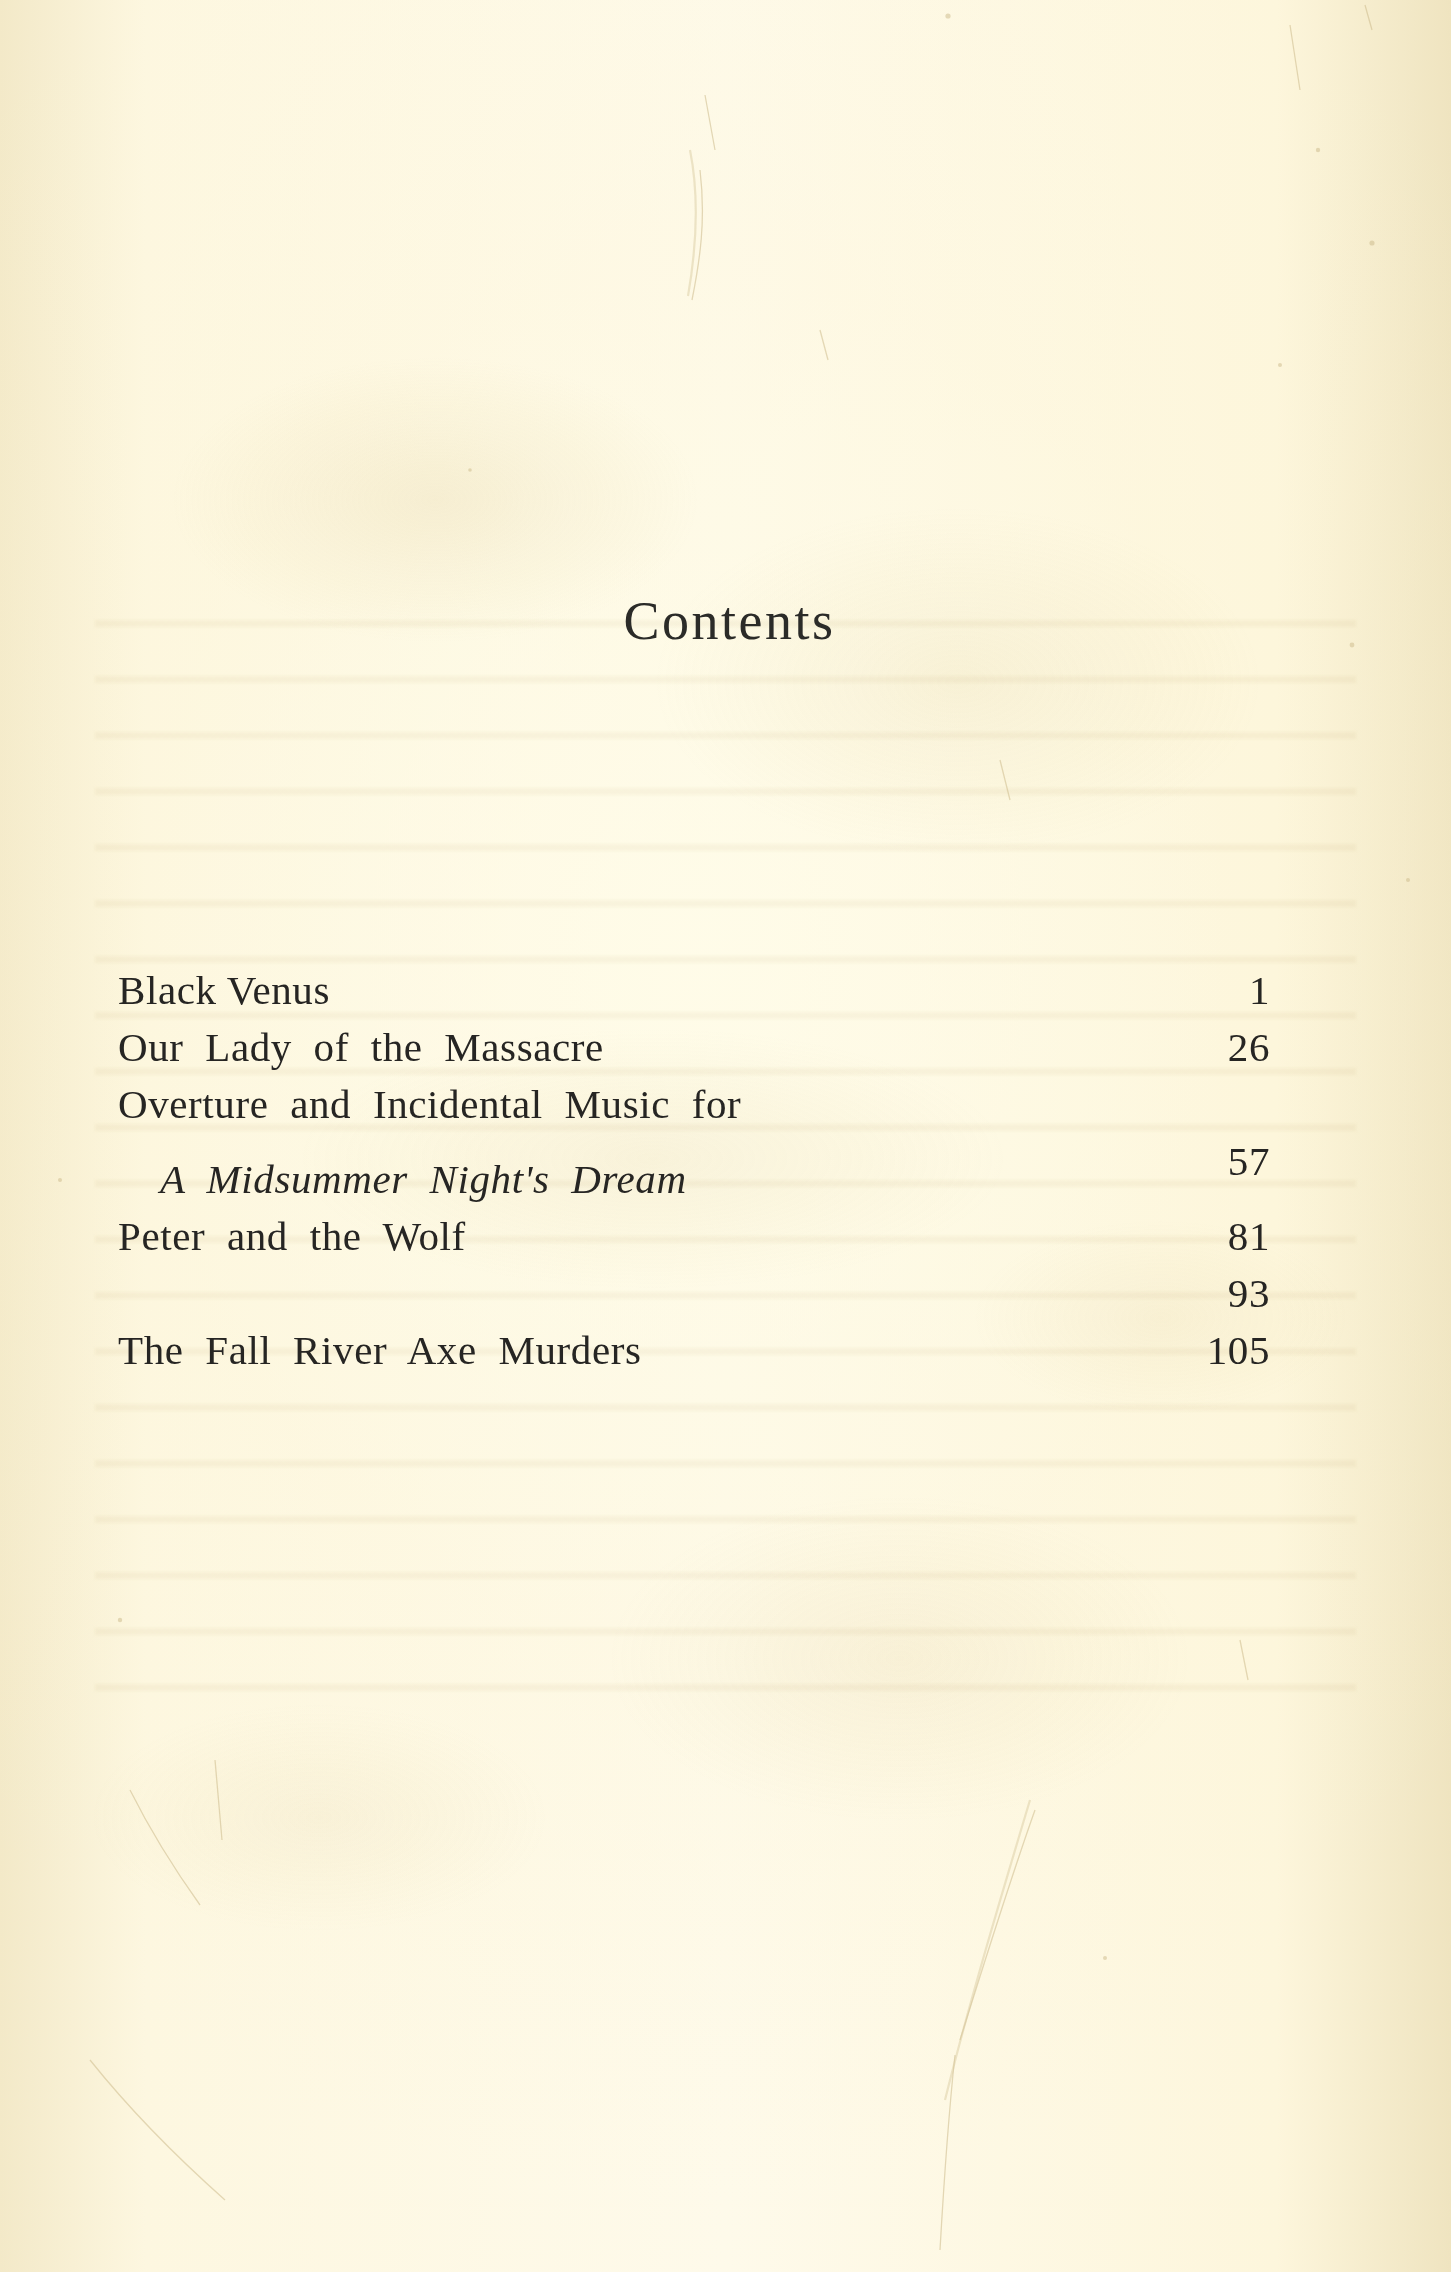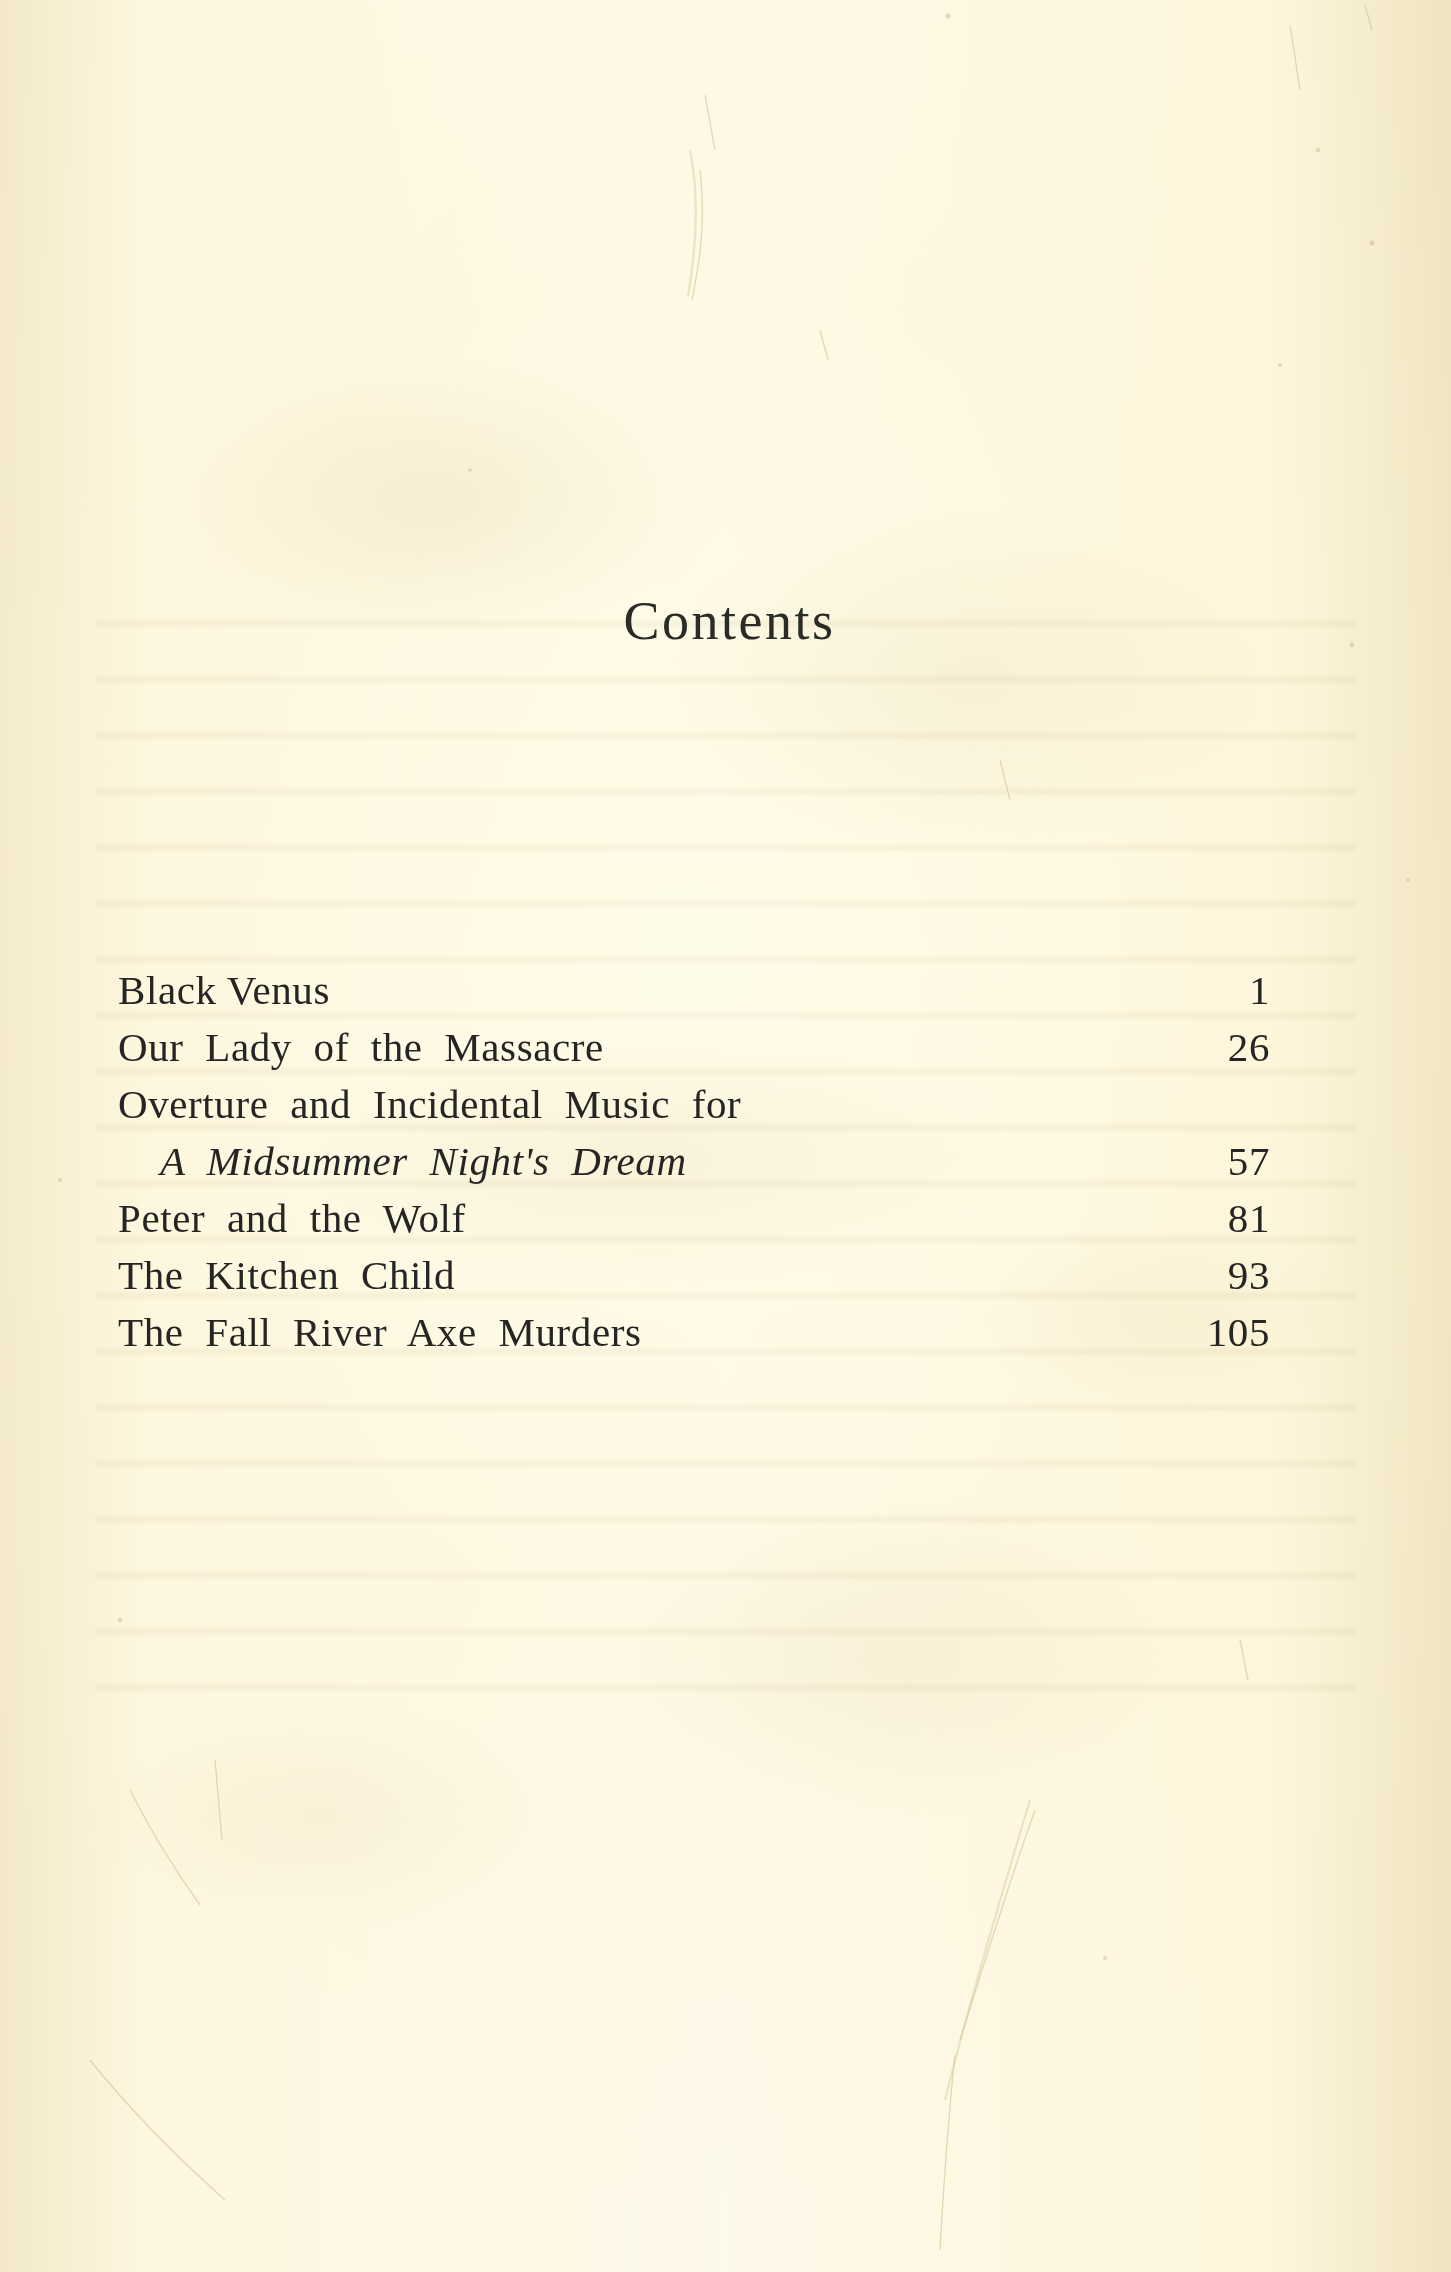--- a/index.html
+++ b/index.html
@@ -104,20 +104,21 @@
   }
   .toc-row .p {
     flex: 0 0 auto;
     text-align: right;
     min-width: 90px;
     padding-right: 8px;
   }
   .toc-row.cont .t {
     padding-left: 42px;
     font-style: italic;
+    margin-top: 18px;
   }
   .toc-row.nopage .p {
     visibility: hidden;
   }
 </style>
 </head>
 <body>
 
 <div class="page"></div>
 <div class="stains"></div>
@@ -188,21 +189,20 @@
       <span class="p">57</span>
     </div>
 
     <div class="toc-row">
       <span class="t">Peter  and  the  Wolf</span>
       <span class="sp"></span>
       <span class="p">81</span>
     </div>
 
     <div class="toc-row">
-      <span class="t">The  Kitchen  Child</span>
       <span class="sp"></span>
       <span class="p">93</span>
     </div>
 
     <div class="toc-row">
       <span class="t">The  Fall  River  Axe  Murders</span>
       <span class="sp"></span>
       <span class="p">105</span>
     </div>
 

